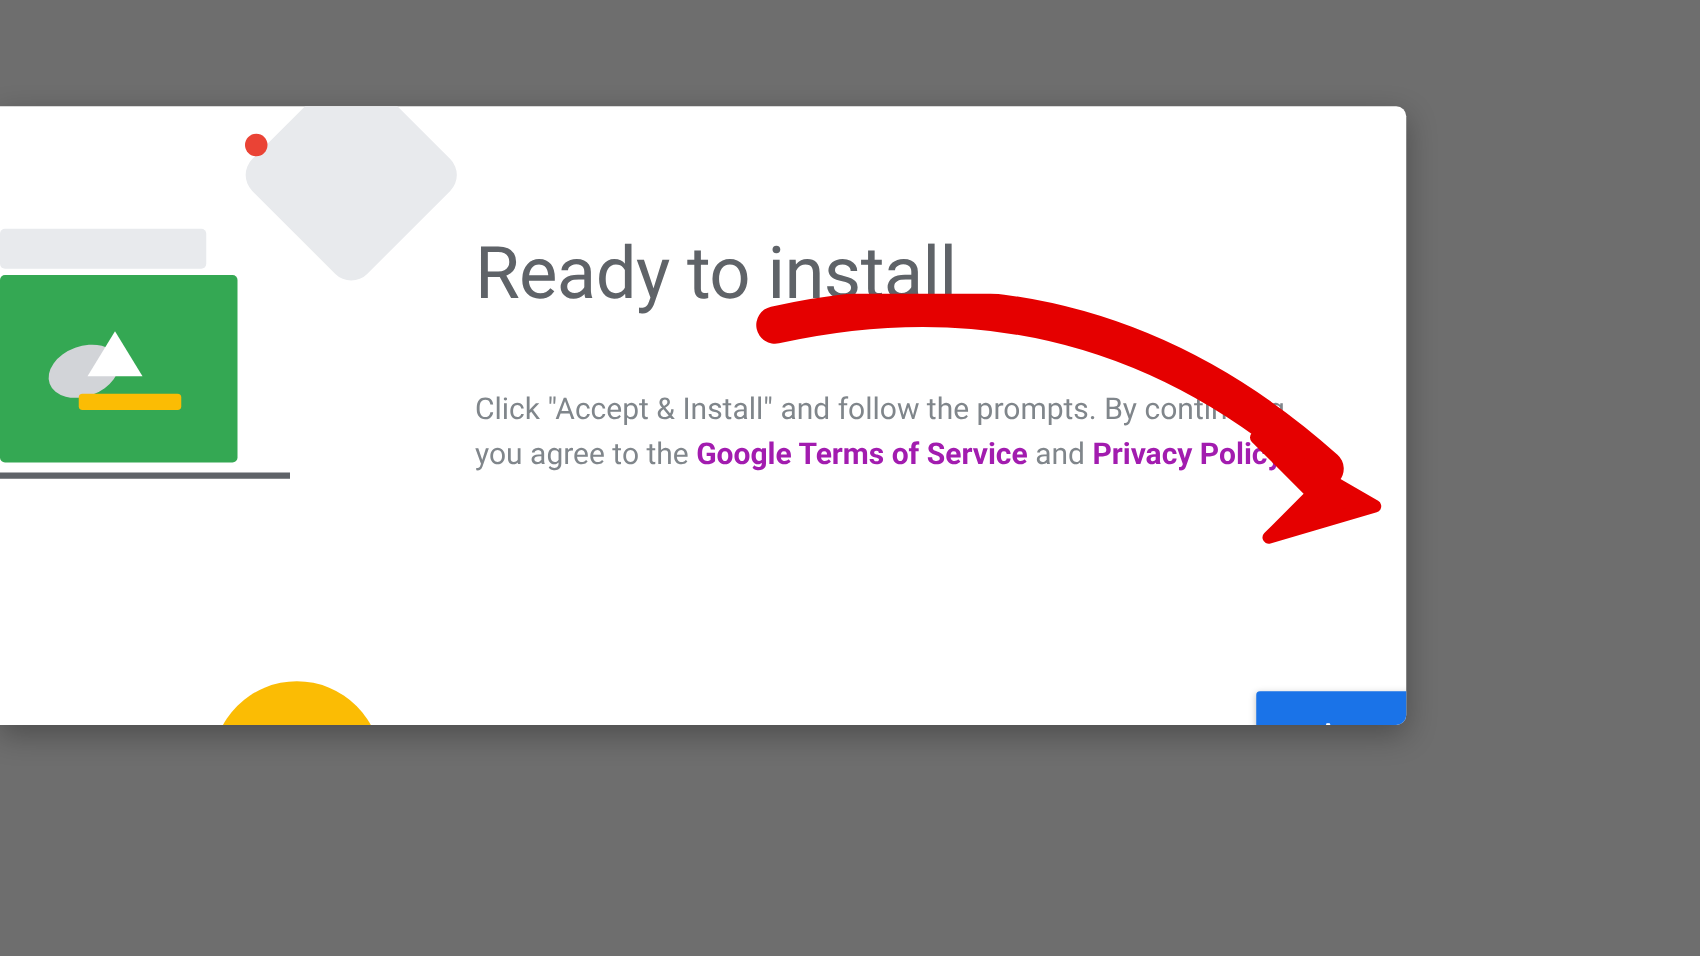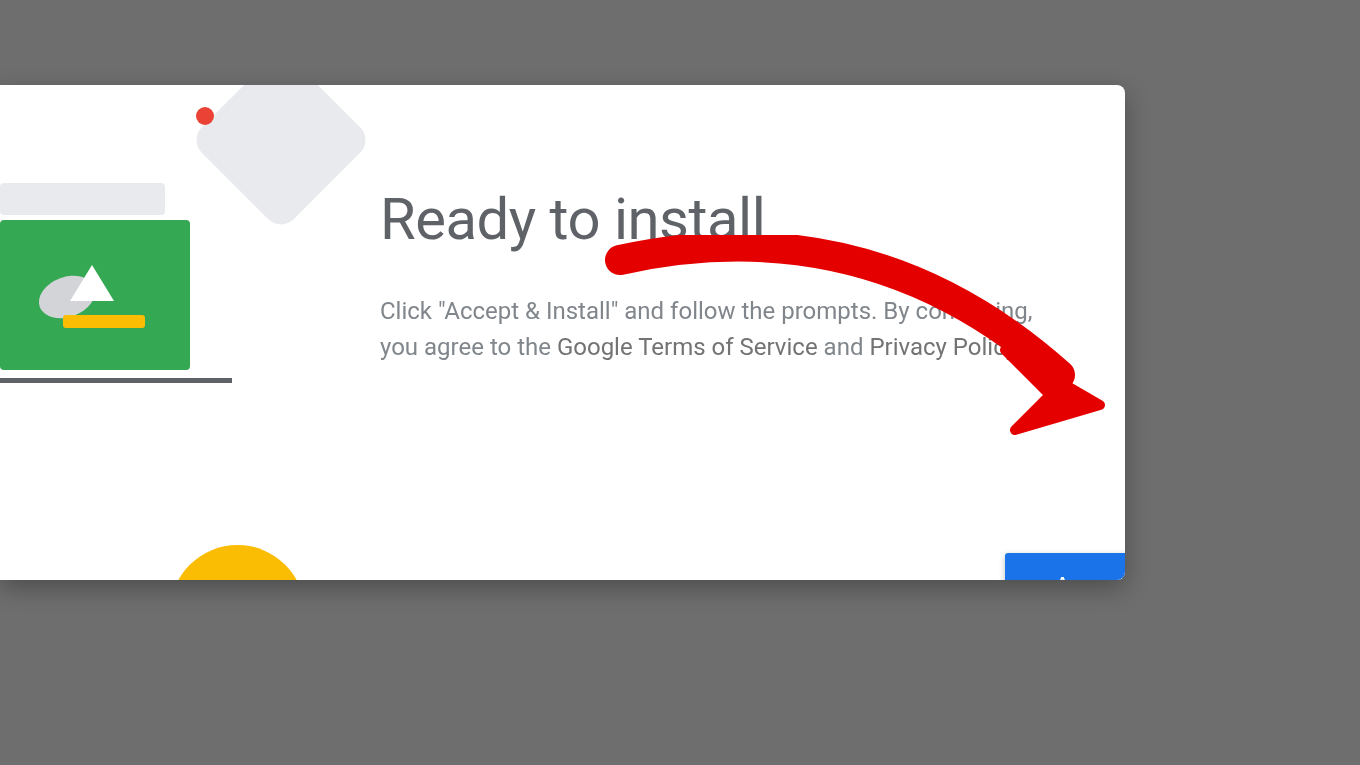--- a/index.html
+++ b/index.html
@@ -120,31 +120,31 @@
       position: absolute;
       left: 380px;
       top: 100px;
       right: 50px;
     }
     .title {
       font-size: 58px;
       font-weight: 400;
       color: #5f6368;
       letter-spacing: -0.5px;
-      margin-bottom: 40px;
+      margin-bottom: 56px;
     }
     .desc {
       font-size: 24px;
       font-weight: 400;
       color: #80868b;
       line-height: 1.5;
     }
     .desc a {
-      color: #737373;
-      font-weight: 400;
+      color: #a21caf;
+      font-weight: 700;
       text-decoration: none;
       margin-top: 48px;
     }
     .btn {
       position: absolute;
       left: 1005px;
       top: 468px;
       width: 258px;
       height: 67px;
       background: #1a73e8;

